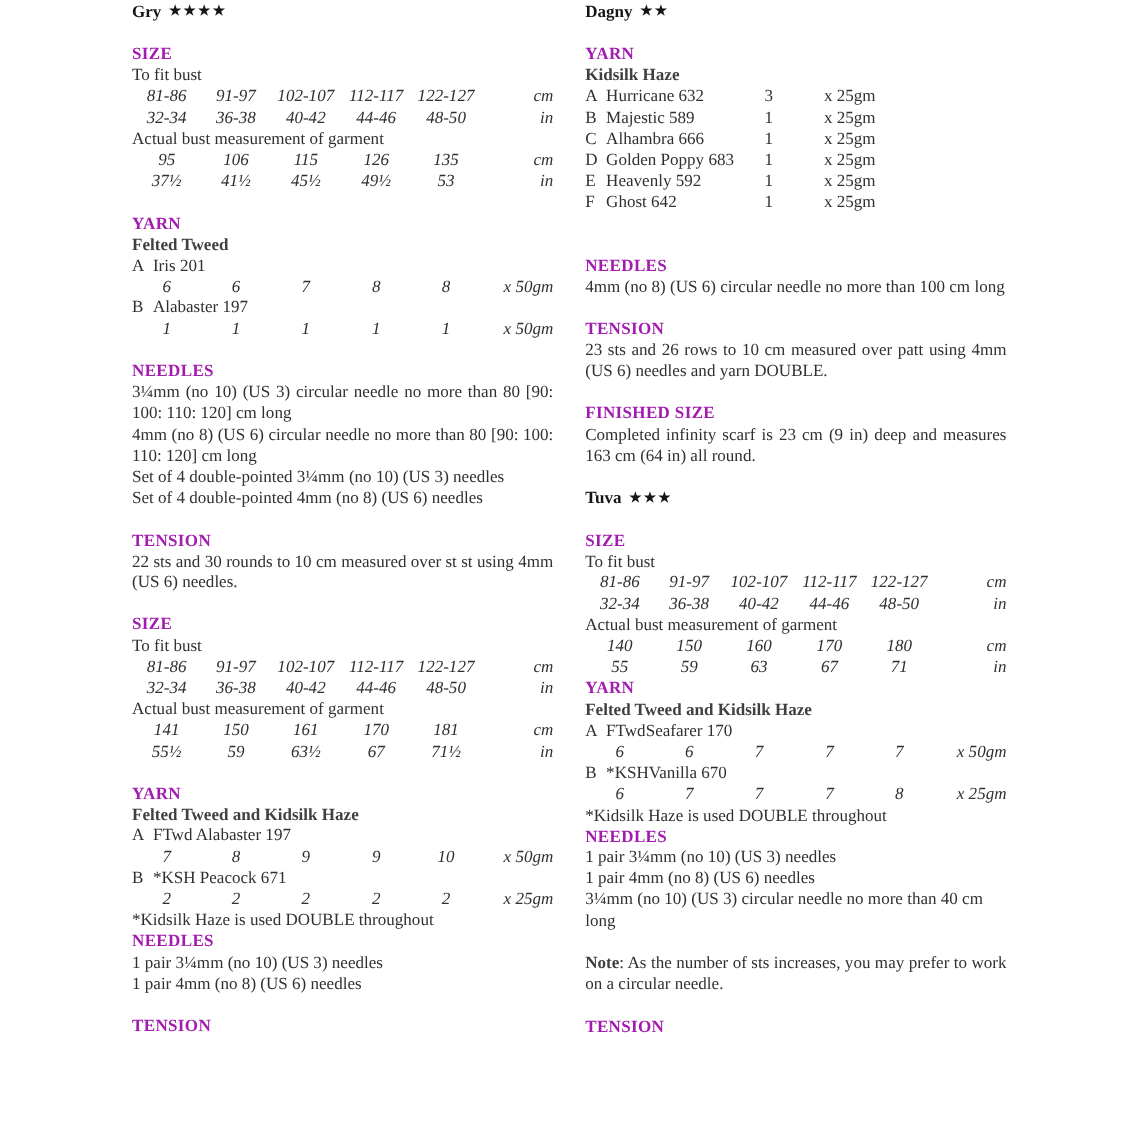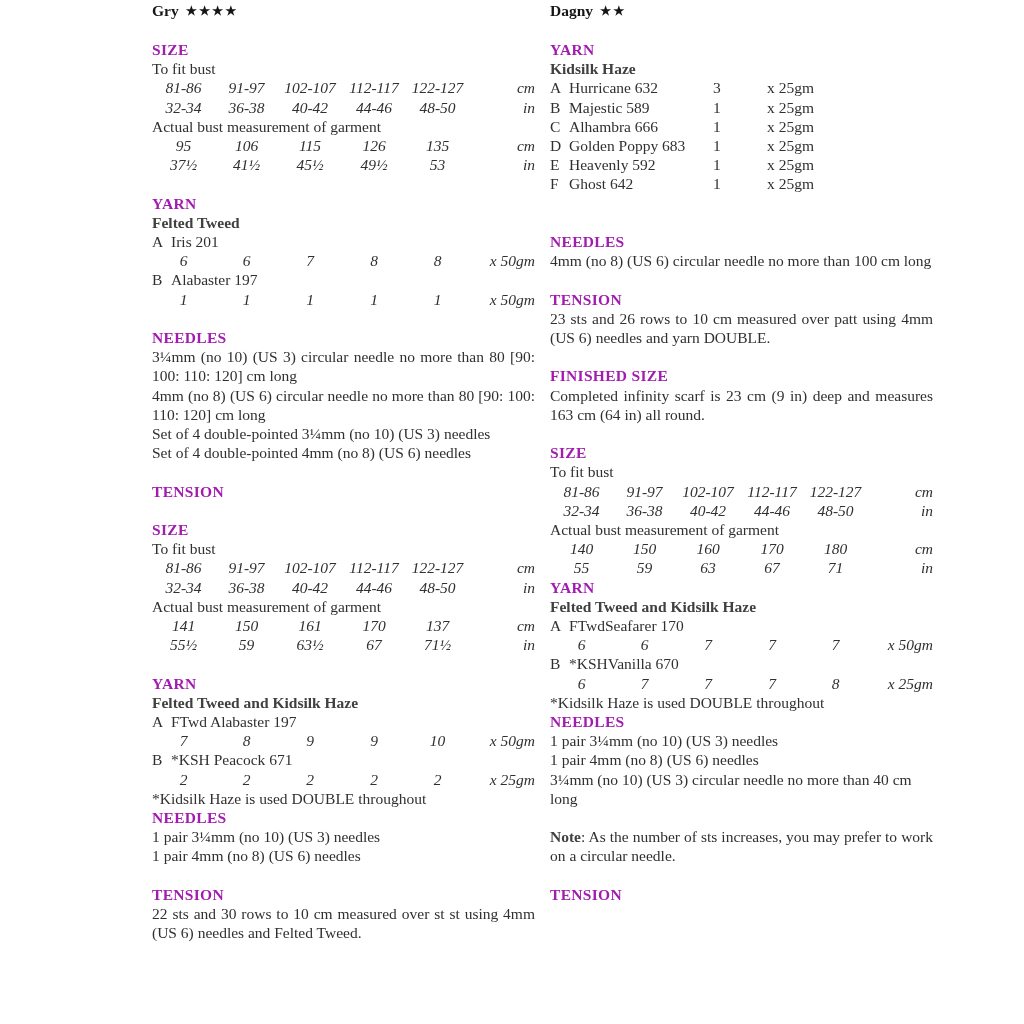--- a/index.html
+++ b/index.html
@@ -7,23 +7,22 @@
     width: 1024px; height: 1024px;
     color: #32302e;
     font-family: "Liberation Serif", serif;
     font-size: 15.5px;
     line-height: 19.2px;
     overflow: hidden;
   }
   .page {
     box-sizing: border-box;
     display: flex;
-    gap: 15px;
+    gap: 29px;
     padding: 1px 120px 0 120px;
-    margin-left: 32px;
   }
   .col { flex: 0 0 383px; width: 383px; }
   .h { font-weight: bold; color: #a21caf; letter-spacing: 0.3px; }
   .b { font-weight: bold; color: #404040; }
   .title { font-weight: bold; color: #171513; }
   .stars {
     margin-left: 7px;
     font-size: 12.5px;
     letter-spacing: 2px;
     vertical-align: 1.5px;
@@ -121,20 +120,21 @@
     <div class="mb">
       <div class="h">NEEDLES</div>
       <div class="just">3¼mm (no 10) (US 3) circular needle no more than 80 [90: 100: 110: 120] cm long</div>
       <div class="just">4mm (no 8) (US 6) circular needle no more than 80 [90: 100: 110: 120] cm long</div>
       <div>Set of 4 double-pointed 3¼mm (no 10) (US 3) needles</div>
       <div>Set of 4 double-pointed 4mm (no 8) (US 6) needles</div>
     </div>
 
     <div class="mb">
       <div class="h">TENSION</div>
+      <div class="just">22 sts and 30 rounds to 10 cm measured over st st using 4mm (US 6) needles.</div>
     </div>
 
 
     <div class="mb">
       <div class="h">SIZE</div>
       <div>To fit bust</div>
       <div class="trow">
         <span class="tc">81-86</span>
         <span class="tc">91-97</span>
         <span class="tc">102-107</span>
@@ -149,21 +149,21 @@
         <span class="tc">44-46</span>
         <span class="tc">48-50</span>
         <span class="tu">in</span>
       </div>
       <div>Actual bust measurement of garment</div>
       <div class="trow">
         <span class="tc">141</span>
         <span class="tc">150</span>
         <span class="tc">161</span>
         <span class="tc">170</span>
-        <span class="tc">137</span>
+        <span class="tc">181</span>
         <span class="tu">cm</span>
       </div>
       <div class="trow">
         <span class="tc">55½</span>
         <span class="tc">59</span>
         <span class="tc">63½</span>
         <span class="tc">67</span>
         <span class="tc">71½</span>
         <span class="tu">in</span>
       </div>
@@ -200,21 +200,20 @@
     </div>
 
     <div class="mb">
       <div class="h">NEEDLES</div>
       <div>1 pair 3¼mm (no 10) (US 3) needles</div>
       <div>1 pair 4mm (no 8) (US 6) needles</div>
     </div>
 
     <div>
       <div class="h">TENSION</div>
-      <div class="just">22 sts and 30 rows to 10 cm measured over st st using 4mm (US 6) needles and Felted Tweed.</div>
     </div>
 
   </div>
 
   <div class="col">
 
     <div class="title mb">
       <span>Dagny</span><span class="stars">★★</span>
     </div>
 
@@ -267,20 +266,23 @@
     <div class="mb">
       <div class="h">TENSION</div>
       <div class="just">23 sts and 26 rows to 10 cm measured over patt using 4mm (US 6) needles and yarn DOUBLE.</div>
     </div>
 
     <div class="mb">
       <div class="h">FINISHED SIZE</div>
       <div class="just">Completed infinity scarf is 23 cm (9 in) deep and measures 163 cm (64 in) all round.</div>
     </div>
 
+    <div class="title mb">
+      <span>Tuva</span><span class="stars">★★★</span>
+    </div>
 
     <div>
       <div class="h">SIZE</div>
       <div>To fit bust</div>
       <div class="trow">
         <span class="tc">81-86</span>
         <span class="tc">91-97</span>
         <span class="tc">102-107</span>
         <span class="tc">112-117</span>
         <span class="tc">122-127</span>

